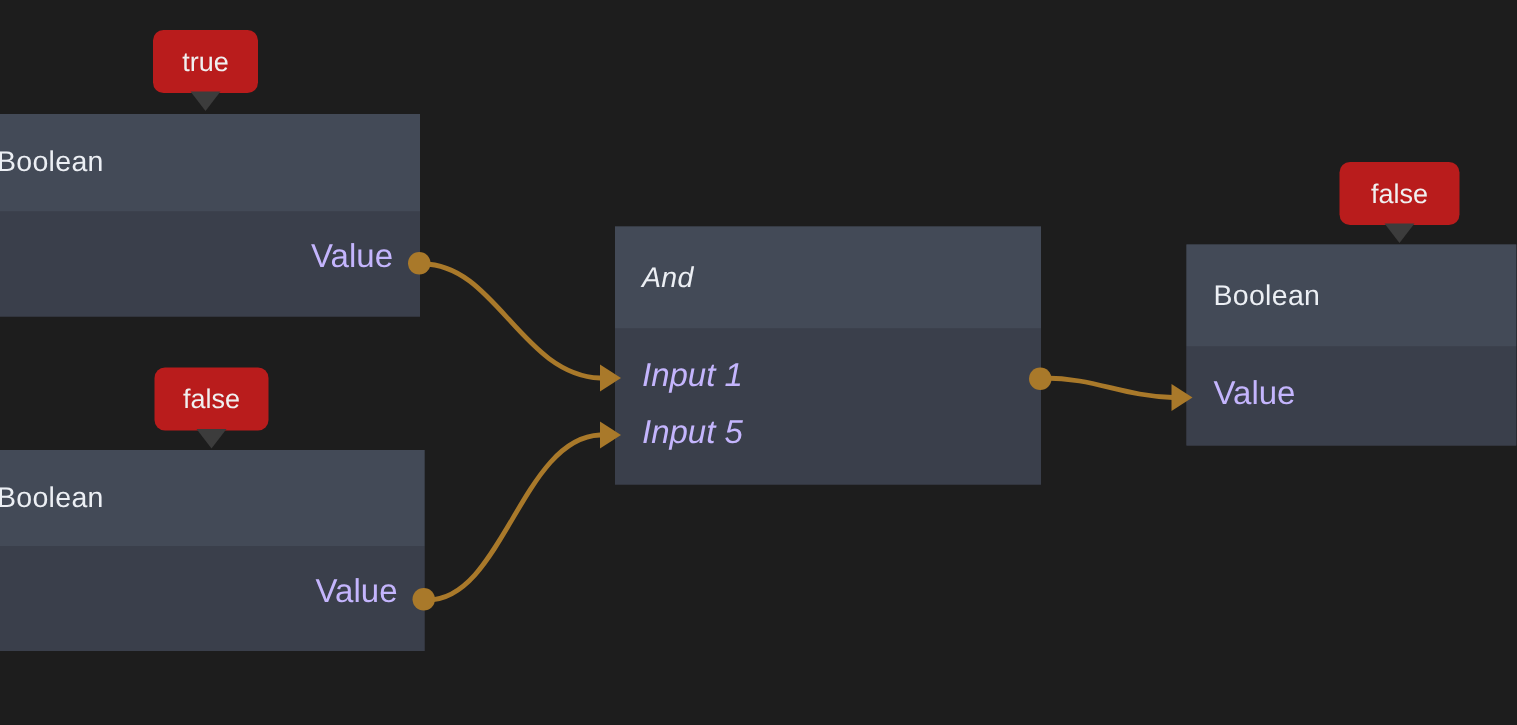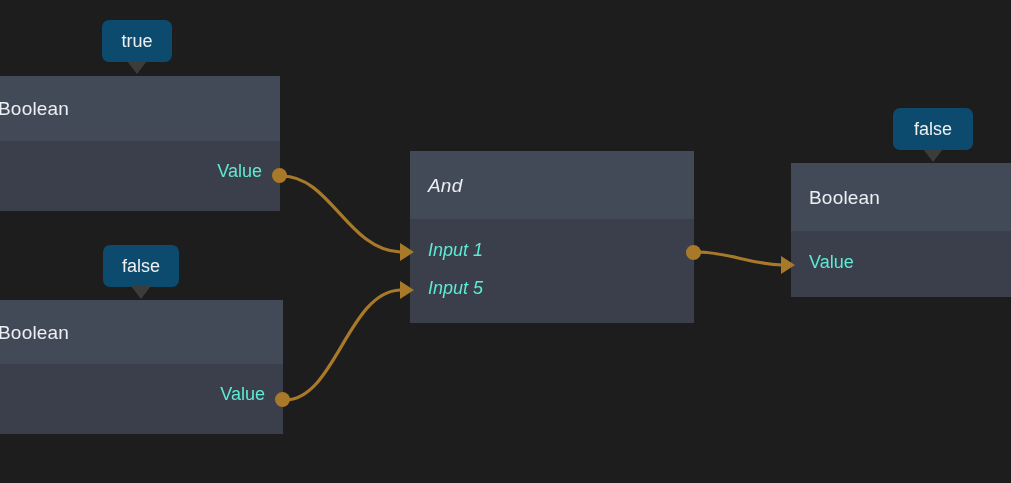--- a/index.html
+++ b/index.html
@@ -59,43 +59,43 @@
   }
   .port-row.out {
     justify-content: flex-end;
     padding-right: 18px;
   }
   .port-row.in {
     justify-content: flex-start;
     padding-left: 18px;
   }
   .port-label {
-    color: #5eead4;
-    font-size: 18px;
+    color: #c4b5fd;
+    font-size: 22px;
     line-height: 1;
     white-space: nowrap;
   }
   .port-dot {
     position: absolute;
     width: 15px;
     height: 15px;
     border-radius: 50%;
     background: #a9792a;
   }
   .port-arrow {
     position: absolute;
     width: 0;
     height: 0;
     border-top: 9px solid transparent;
     border-bottom: 9px solid transparent;
     border-left: 14px solid #a9792a;
   }
   .tooltip {
     position: absolute;
-    background: #0c4a6e;
+    background: #b91c1c;
     border-radius: 7px;
     display: flex;
     align-items: center;
     justify-content: center;
     height: 42px;
     padding: 0 16px;
     box-sizing: border-box;
   }
   .tooltip-text {
     color: #f0f0f0;

